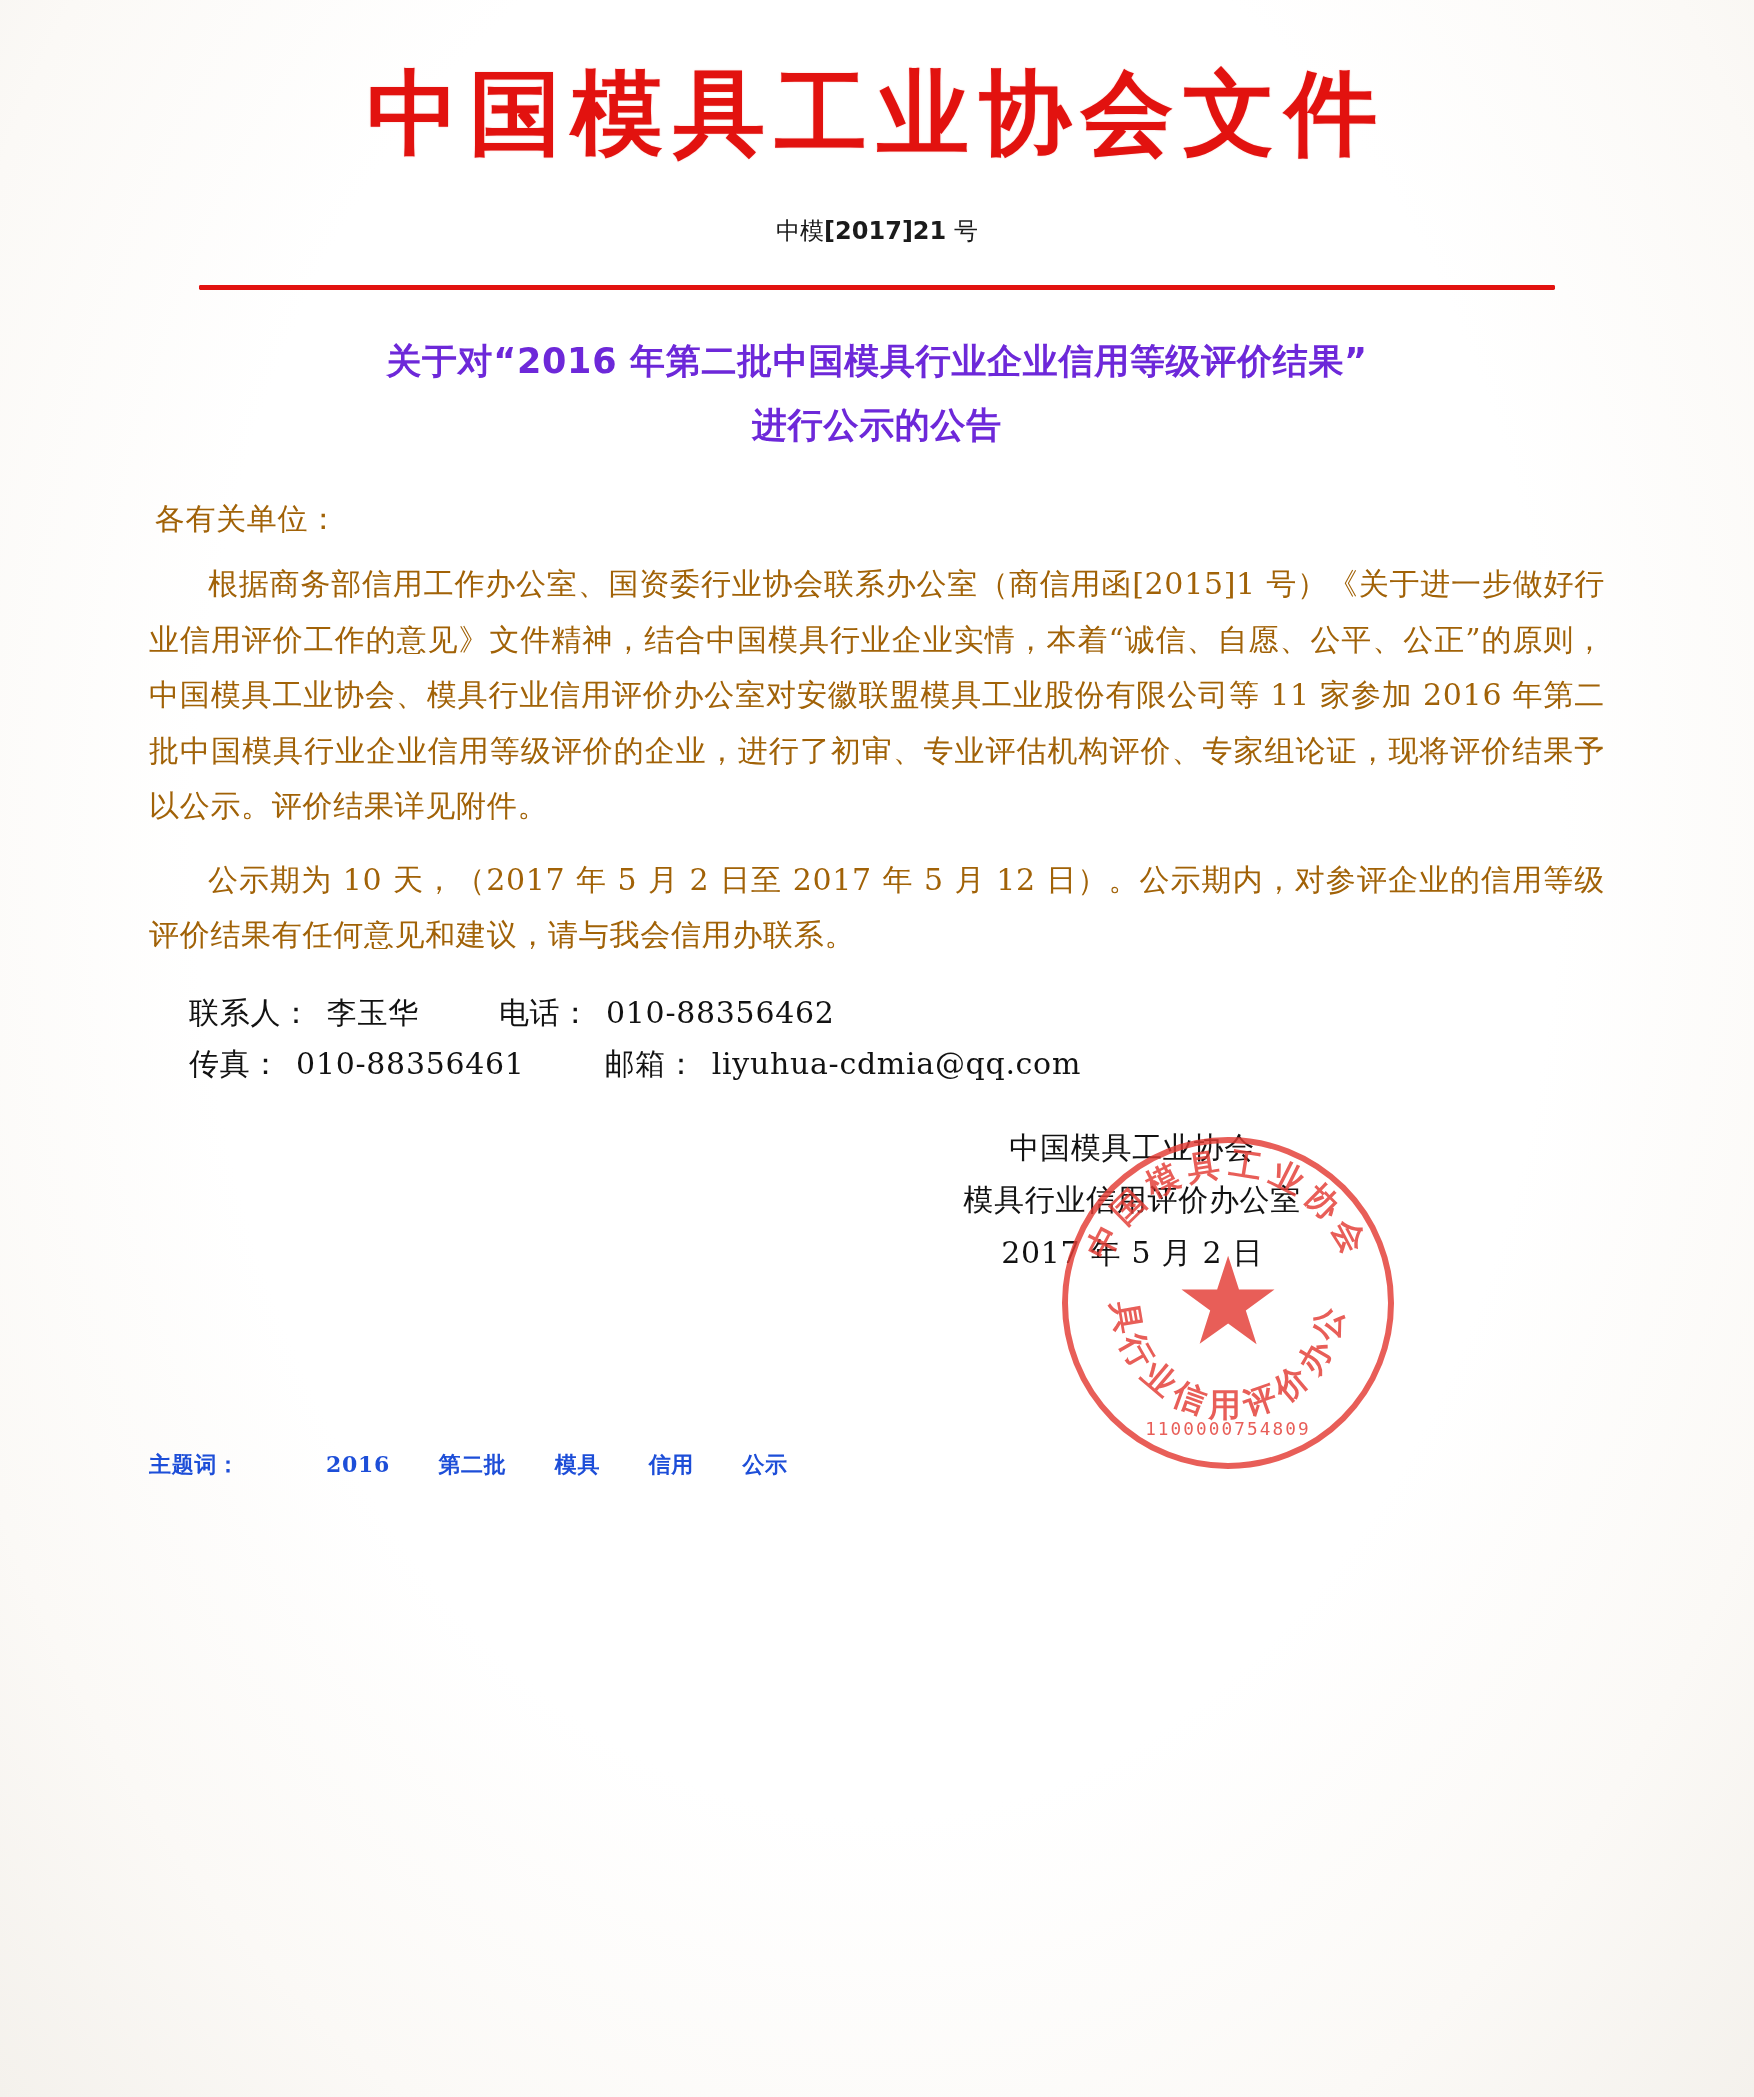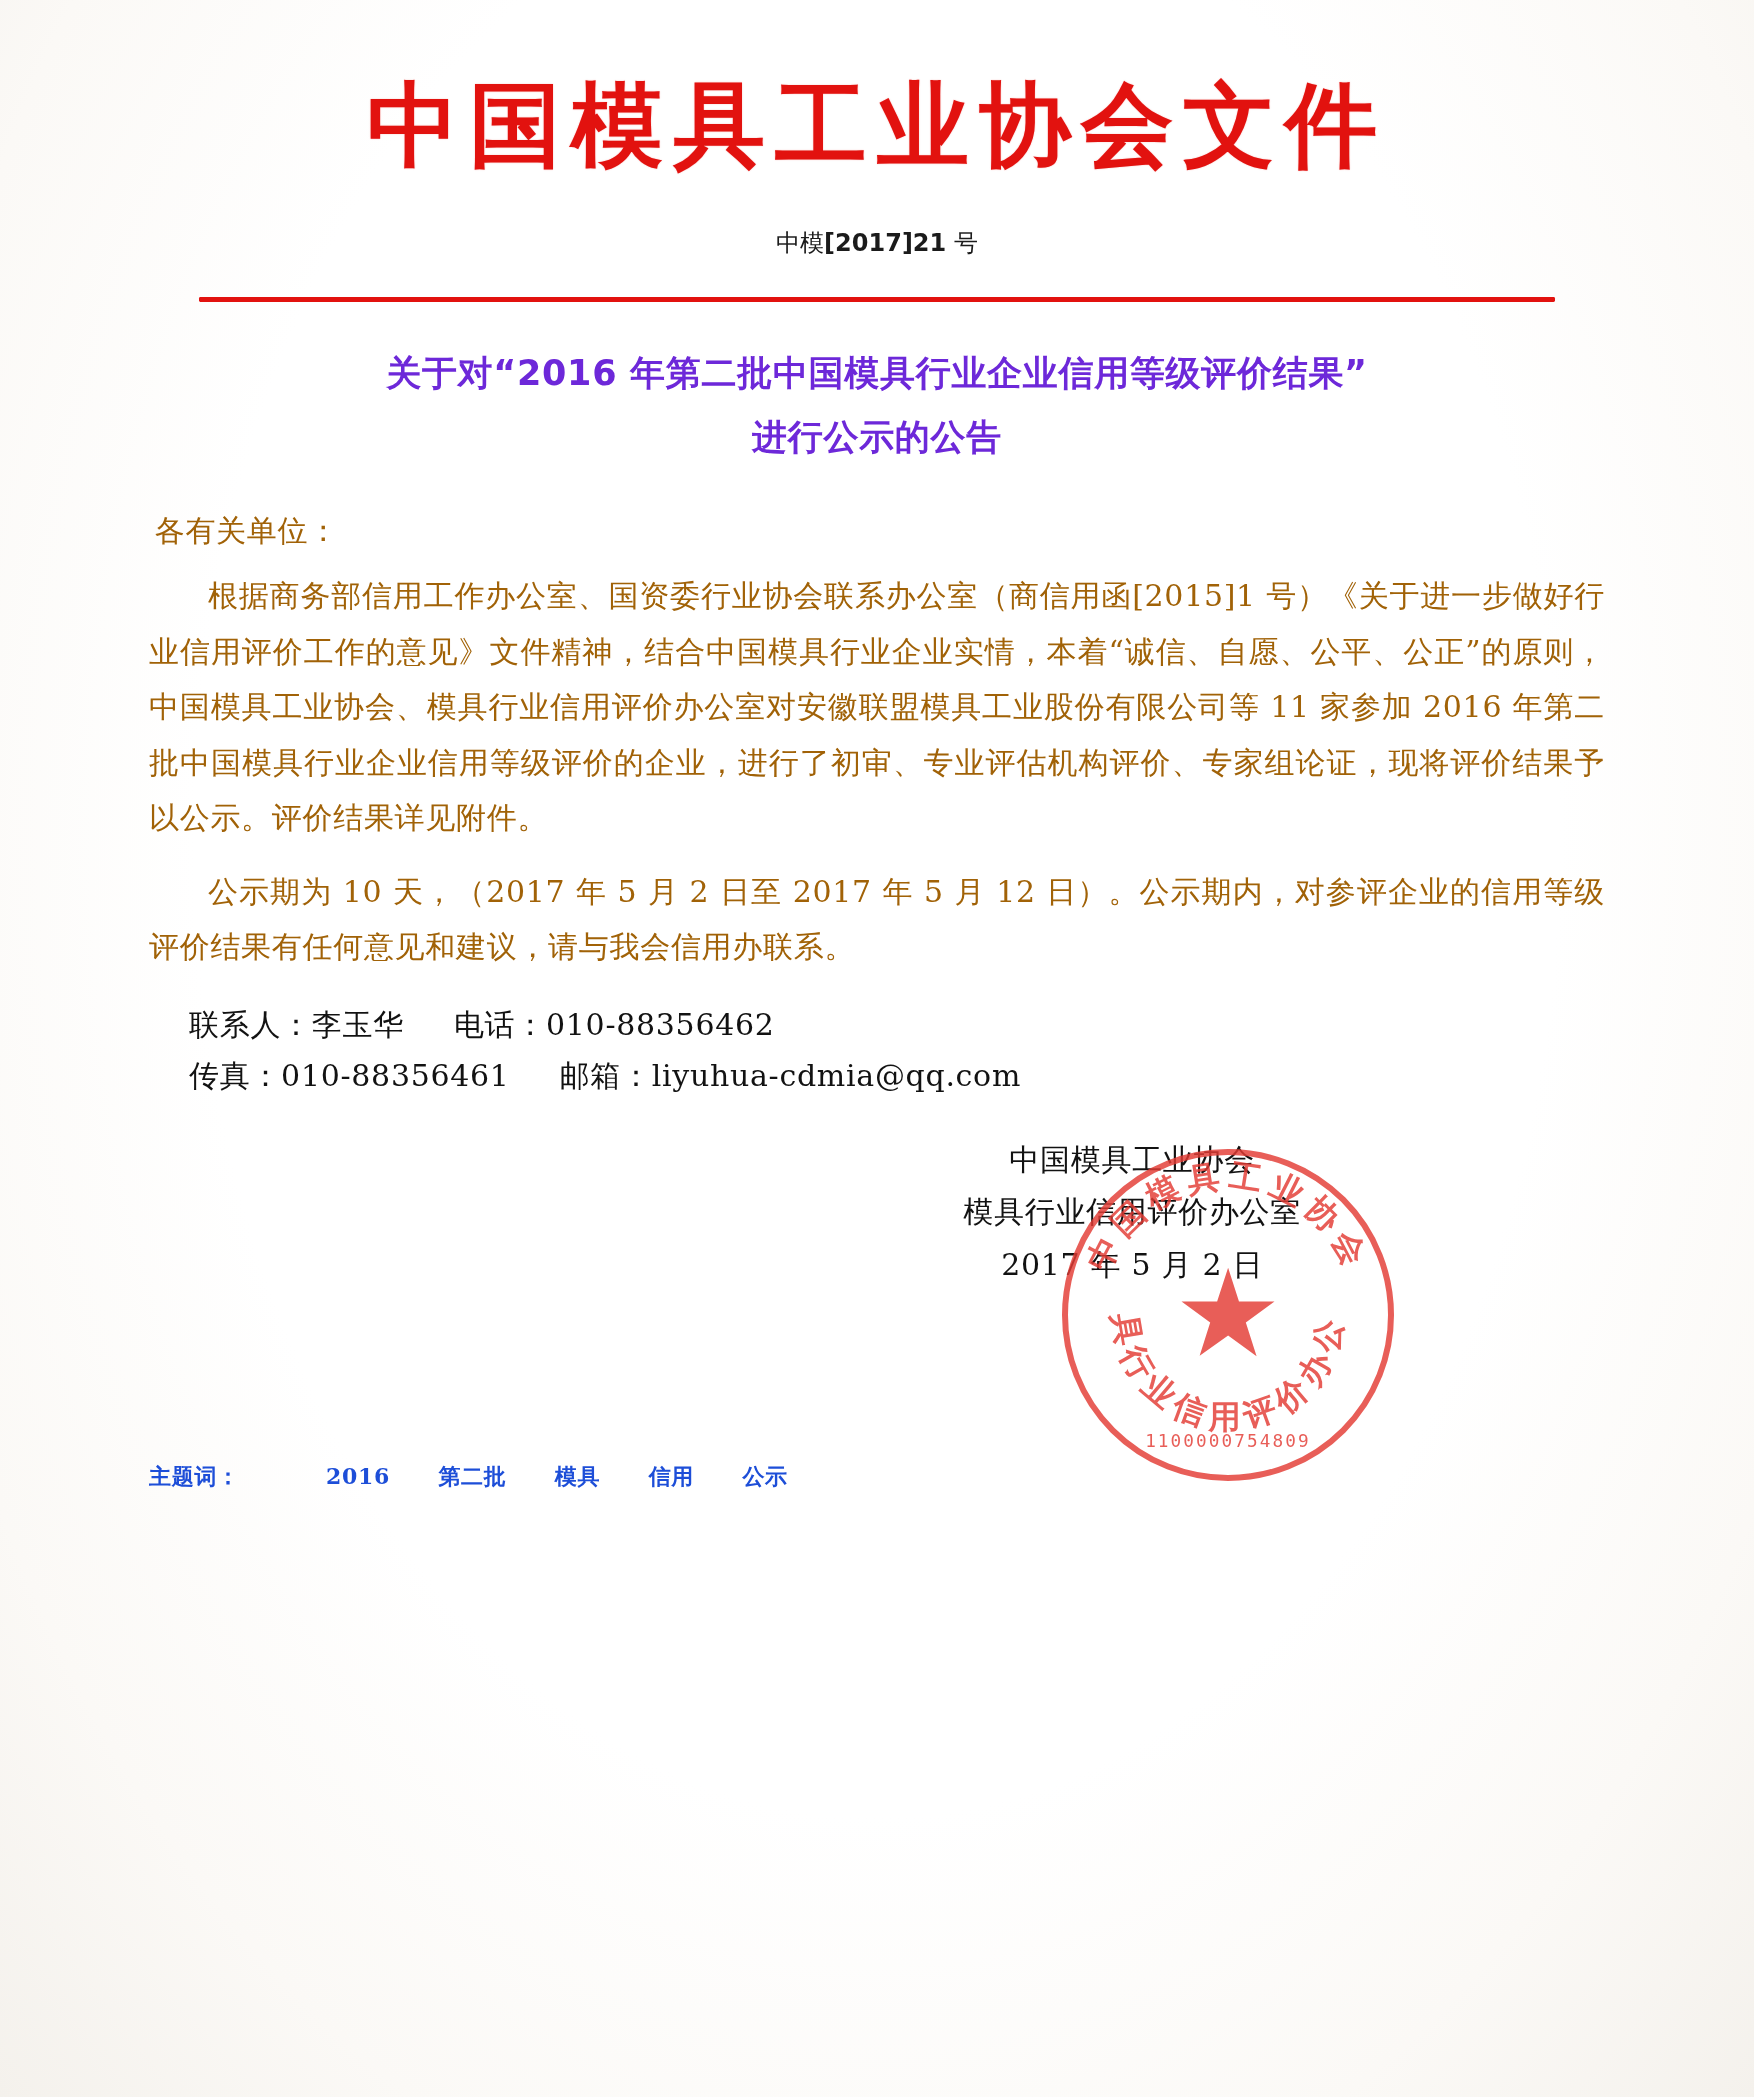--- a/index.html
+++ b/index.html
@@ -18,21 +18,21 @@
   
   .paper {
     position: absolute;
     inset: 0;
     background:
       radial-gradient(ellipse at 50% 40%, #ffffff 55%, #fbf9f6 80%, #f4f1ec 100%);
   }
   .page {
     position: absolute;
     inset: 0;
-    padding: 12px 149px;
+    padding: 0 149px;
     box-sizing: border-box;
     border-radius: 14px;
   }
 
   
   .masthead {
     text-align: center;
     color: #e2120f;
     font-family: "DejaVu Sans", "Liberation Sans", sans-serif;
     font-weight: bold;
@@ -87,21 +87,21 @@
   .para2 { margin-top: 18.4px; }
 
   
   .contact-block {
     margin-top: 24px;
     font-size: 30px;
     color: #121212;
     line-height: 1.7;
     letter-spacing: 0.7px;
   }
-  .contact-row { display: flex; margin-left: 40px; }
+  .contact-row { display: flex; margin-left: 40px; gap: 15px; }
   .c-label { white-space: pre; }
   .c-gap { display: inline-block; width: 50px; }
 
   
   .sign-area {
     position: relative;
     margin-top: 33px;
     height: 304px;
   }
   .signature {

